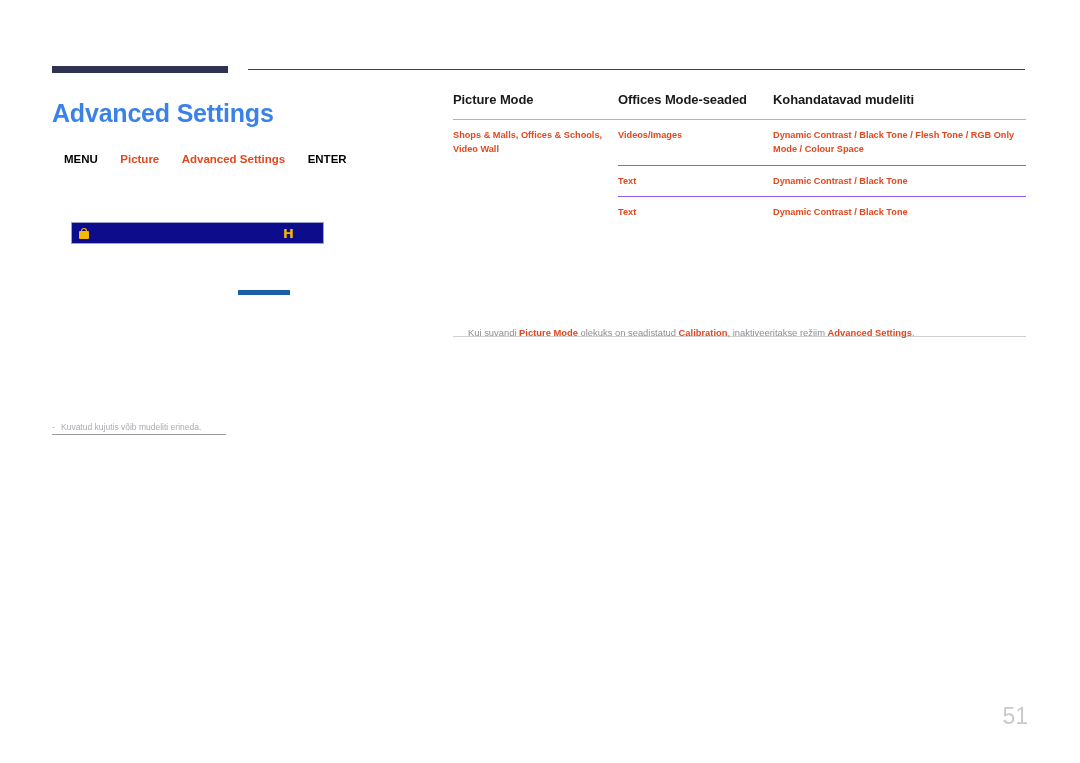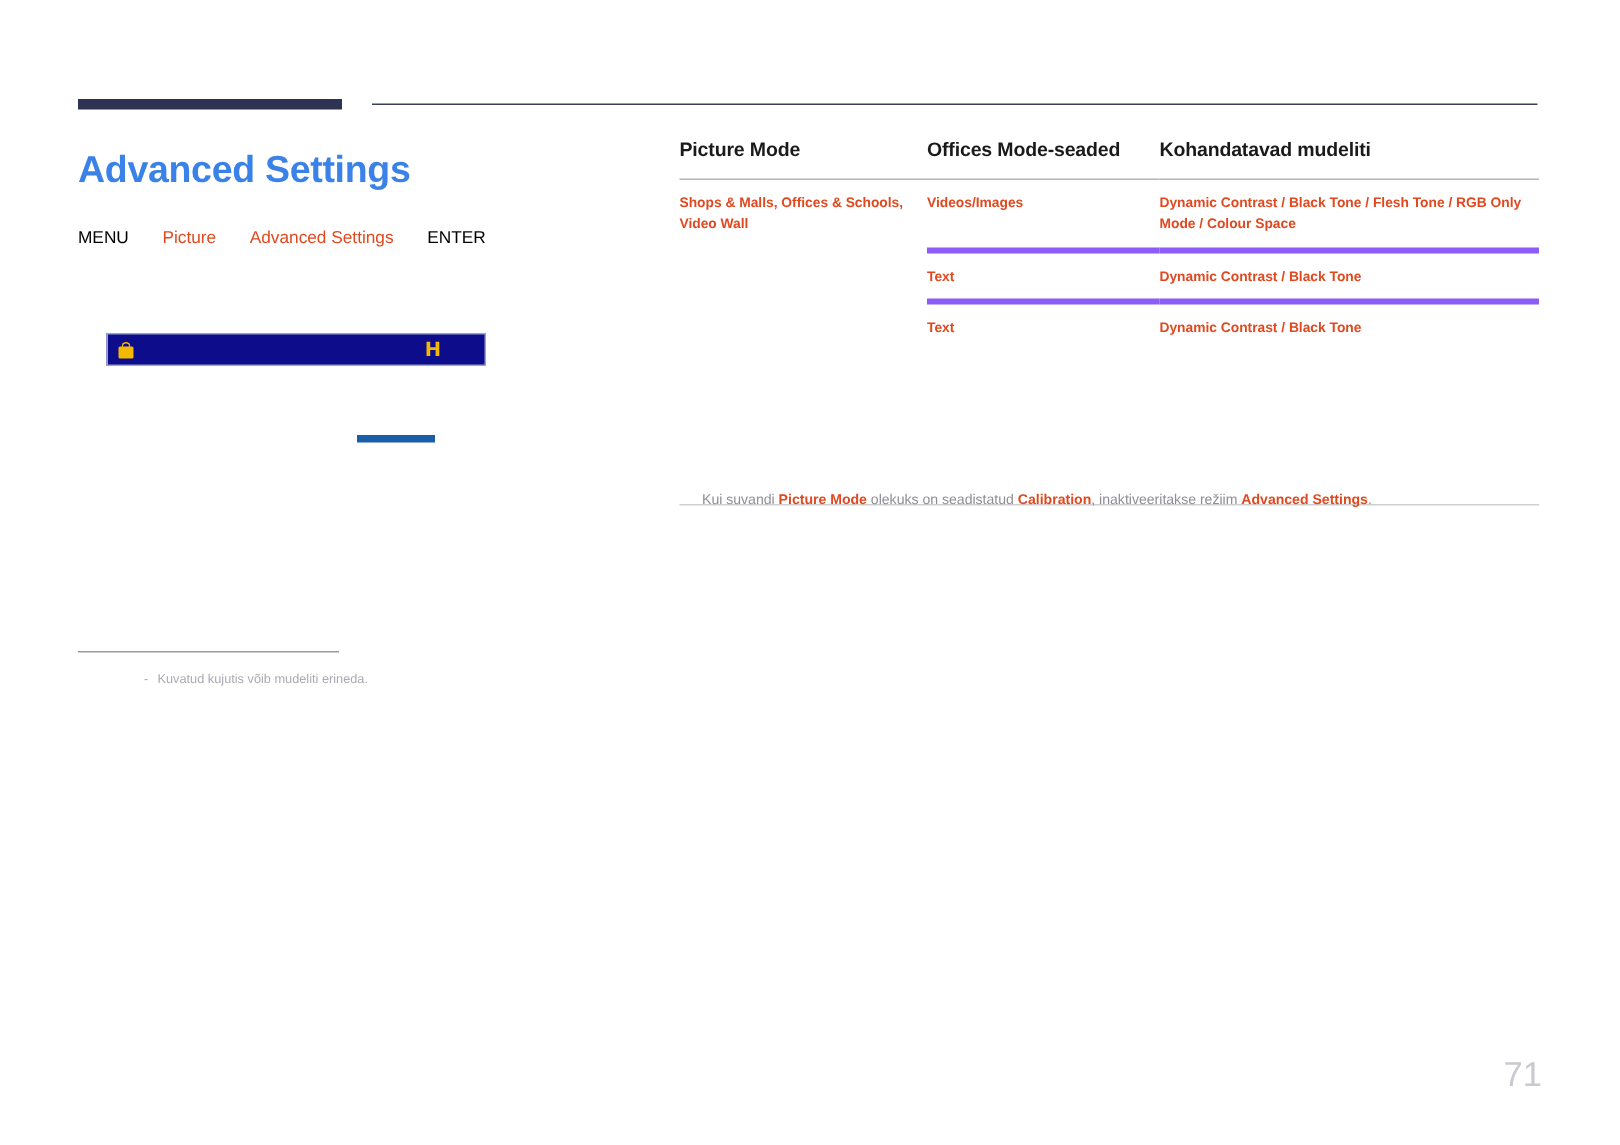--- a/index.html
+++ b/index.html
@@ -39,24 +39,24 @@
     left: 52px;
     top: 99px;
     font-size: 25px;
     font-weight: bold;
     color: #3b82e8;
     letter-spacing: -0.2px;
     white-space: nowrap;
   }
   .breadcrumb {
     position: absolute;
-    left: 52px;
+    left: 64px;
     top: 153px;
     font-size: 11.5px;
-    font-weight: normal;
+    font-weight: bold;
     white-space: nowrap;
     color: #000000;
   }
   .breadcrumb span { display: inline-block; }
   .bc-sep { width: 16px; }
   .bc-accent { color: #e0491f; }
 
   
   .osd {
     position: absolute;
@@ -120,25 +120,24 @@
     position: absolute;
     left: 52px;
     top: 434px;
     width: 174px;
     height: 1px;
     background: #9b9b9b;
   }
   .note-text {
     position: absolute;
     left: 52px;
-    top: 447px;
+    top: 422px;
     font-size: 8.5px;
     color: #a9aab3;
     white-space: nowrap;
-    margin-left: 44px;
   }
   .note-dash {
     display: inline-block;
     width: 9px;
     color: #a9aab3;
   }
 
   
   .table-wrap {
     position: absolute;
@@ -169,21 +168,21 @@
     font-size: 9.2px;
     font-weight: bold;
     color: #e0491f;
     vertical-align: top;
     padding: 8px 10px 8px 0;
     line-height: 1.55;
   }
   table.spec td.pad-left-col { padding-right: 14px; }
   tr.div-full > td { border-top: 1px solid #cfcfcf; }
   tr.div-inner > td.no-line { border-top: none; }
-  tr.div-inner > td.line { border-top: 4px solid #8b5cf6; }
+  tr.div-inner > td.line { border-top: 1px solid #8b5cf6; }
 
   .footnote-rule {
     position: absolute;
     left: 453px;
     top: 336px;
     width: 573px;
     height: 1px;
     background: #cfcfcf;
   }
   .footnote {
@@ -271,13 +270,13 @@
       </tr>
     </tbody>
   </table>
 </div>
 
 <div class="footnote-rule"></div>
 <div class="footnote">
   <span>Kui suvandi </span><b>Picture Mode</b><span> olekuks on seadistatud </span><b>Calibration</b><span>, inaktiveeritakse režiim </span><b>Advanced Settings</b><span>.</span>
 </div>
 
-<div class="page-number">71</div>
+<div class="page-number">51</div>
 
 </body></html>

